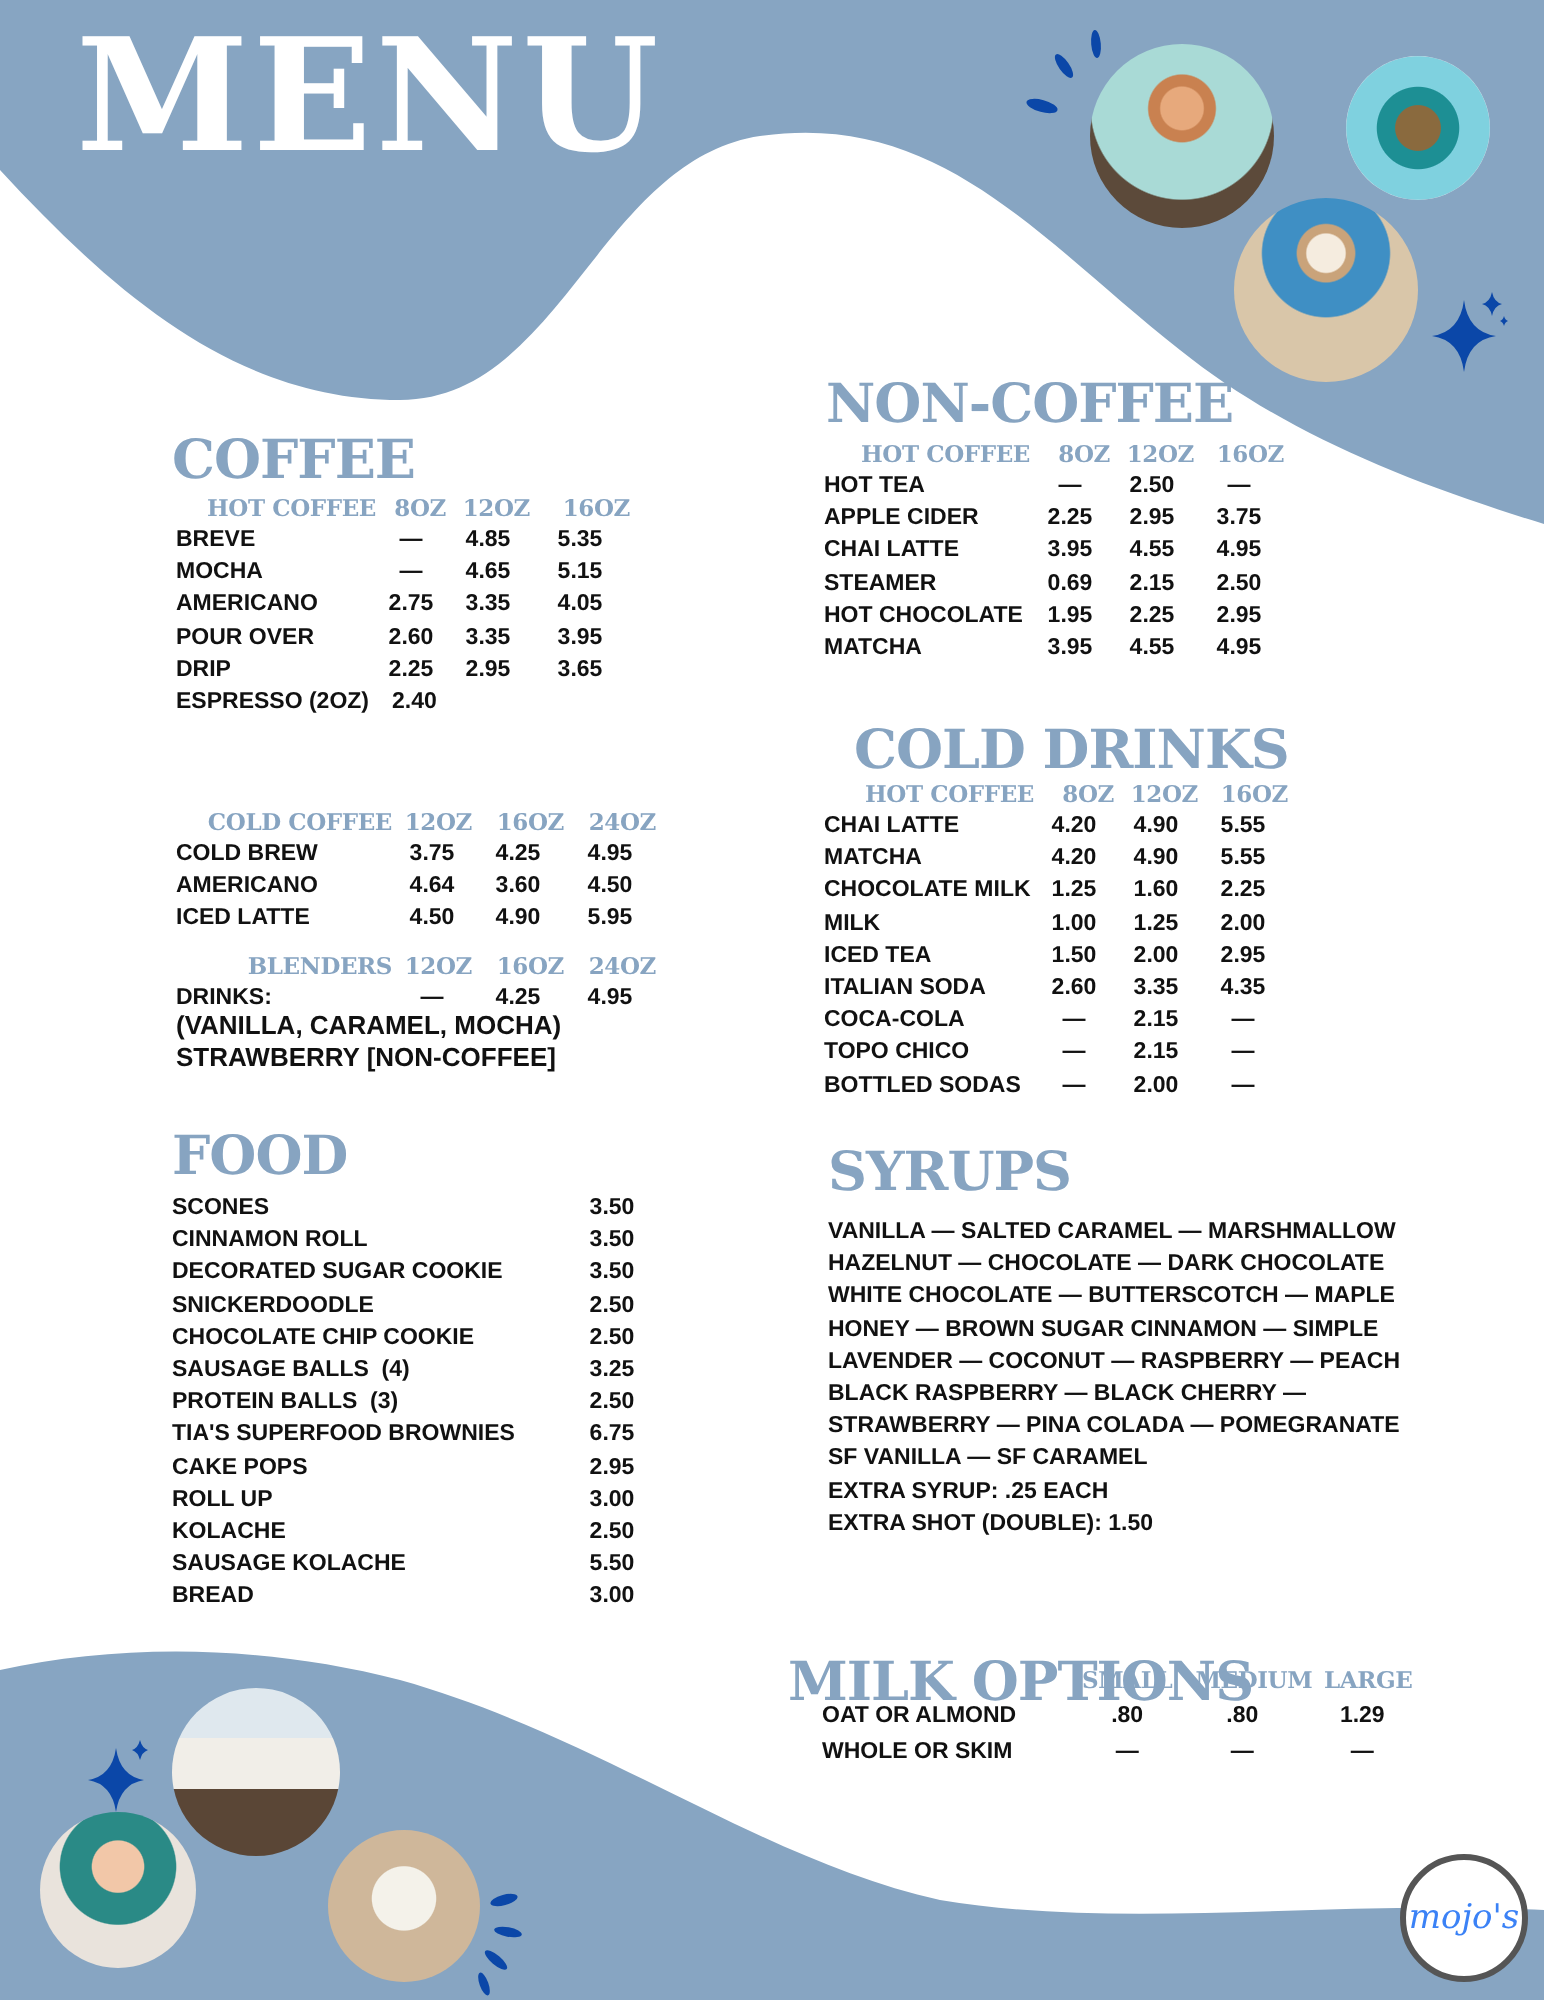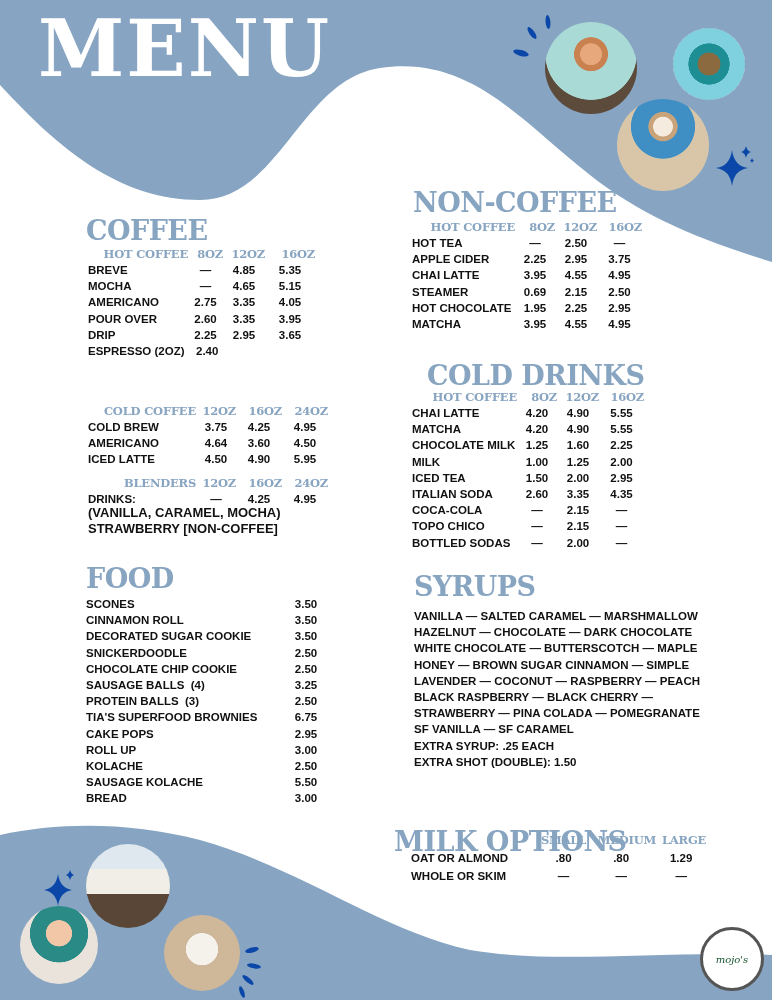--- a/index.html
+++ b/index.html
@@ -52,21 +52,21 @@
   <path d="M20,8 Q22,24 36,26 Q22,28 20,44 Q18,28 4,26 Q18,24 20,8 Z" fill="#0b47a8"></path>
   <path d="M34,4 Q35,9 39,10 Q35,11 34,16 Q33,11 29,10 Q33,9 34,4 Z" fill="#0b47a8"></path>
   <path d="M40,16 Q40.5,18 42,18.5 Q40.5,19 40,21 Q39.5,19 38,18.5 Q39.5,18 40,16 Z" fill="#0b47a8"></path>
 </svg>
 <svg class="star" style="left:42px;top:868px;" width="40" height="40" viewBox="0 0 40 40">
   <path d="M16,6 Q18,20 30,22 Q18,24 16,38 Q14,24 2,22 Q14,20 16,6 Z" fill="#0b47a8"></path>
   <path d="M28,2 Q29,6 32,7 Q29,8 28,12 Q27,8 24,7 Q27,6 28,2 Z" fill="#0b47a8"></path>
 </svg>
 
 <div style="position:absolute;left:700px;top:927px;width:64px;height:64px;border-radius:50%;background:#fff;border:3px solid #555;box-sizing:border-box;display:flex;align-items:center;justify-content:center;">
-  <span style="font-family:'DejaVu Serif',serif;font-style:italic;color:#14532d;font-size:10px;">mojo's</span>
+  <span style="font-family:'DejaVu Serif',serif;font-style:italic;color:#3b82f6;font-size:17px;">mojo's</span>
 </div>
 
 <div class="heading" style="left:86px;top:217px;">COFFEE</div>
 <table class="tbl" style="left:88px;top:246px;">
   <colgroup>
       <col style="width:100px">
       <col style="width:35px">
       <col style="width:42px">
       <col style="width:50px">
     </colgroup>

